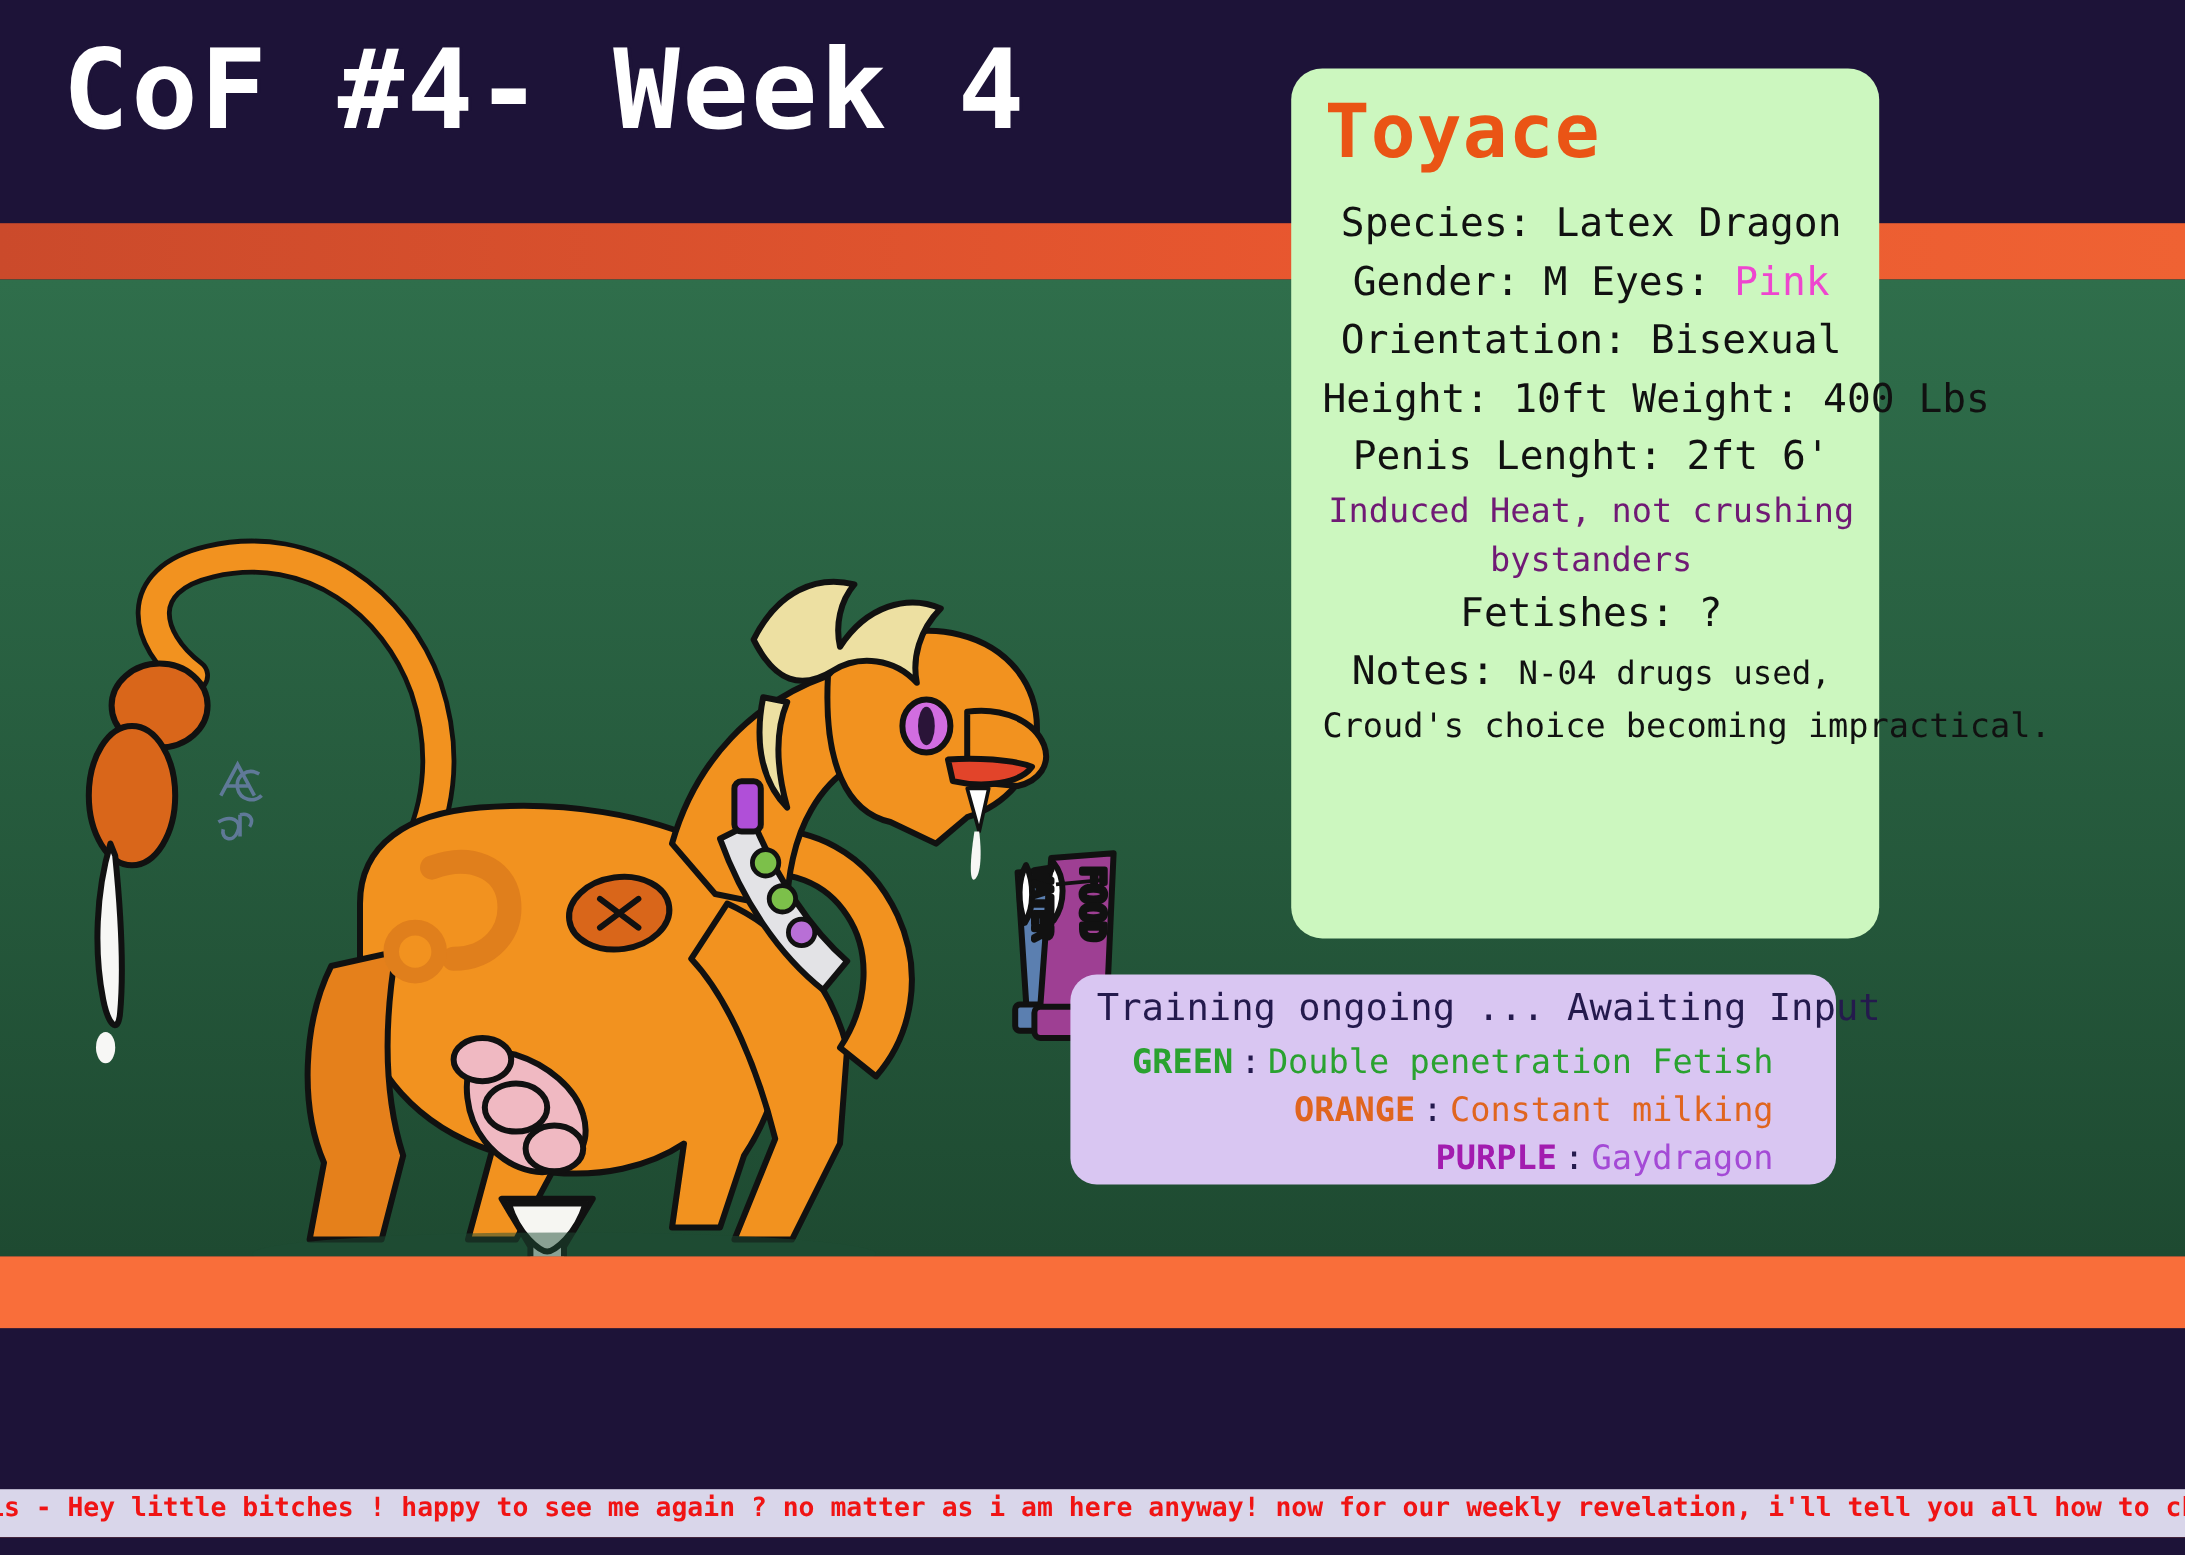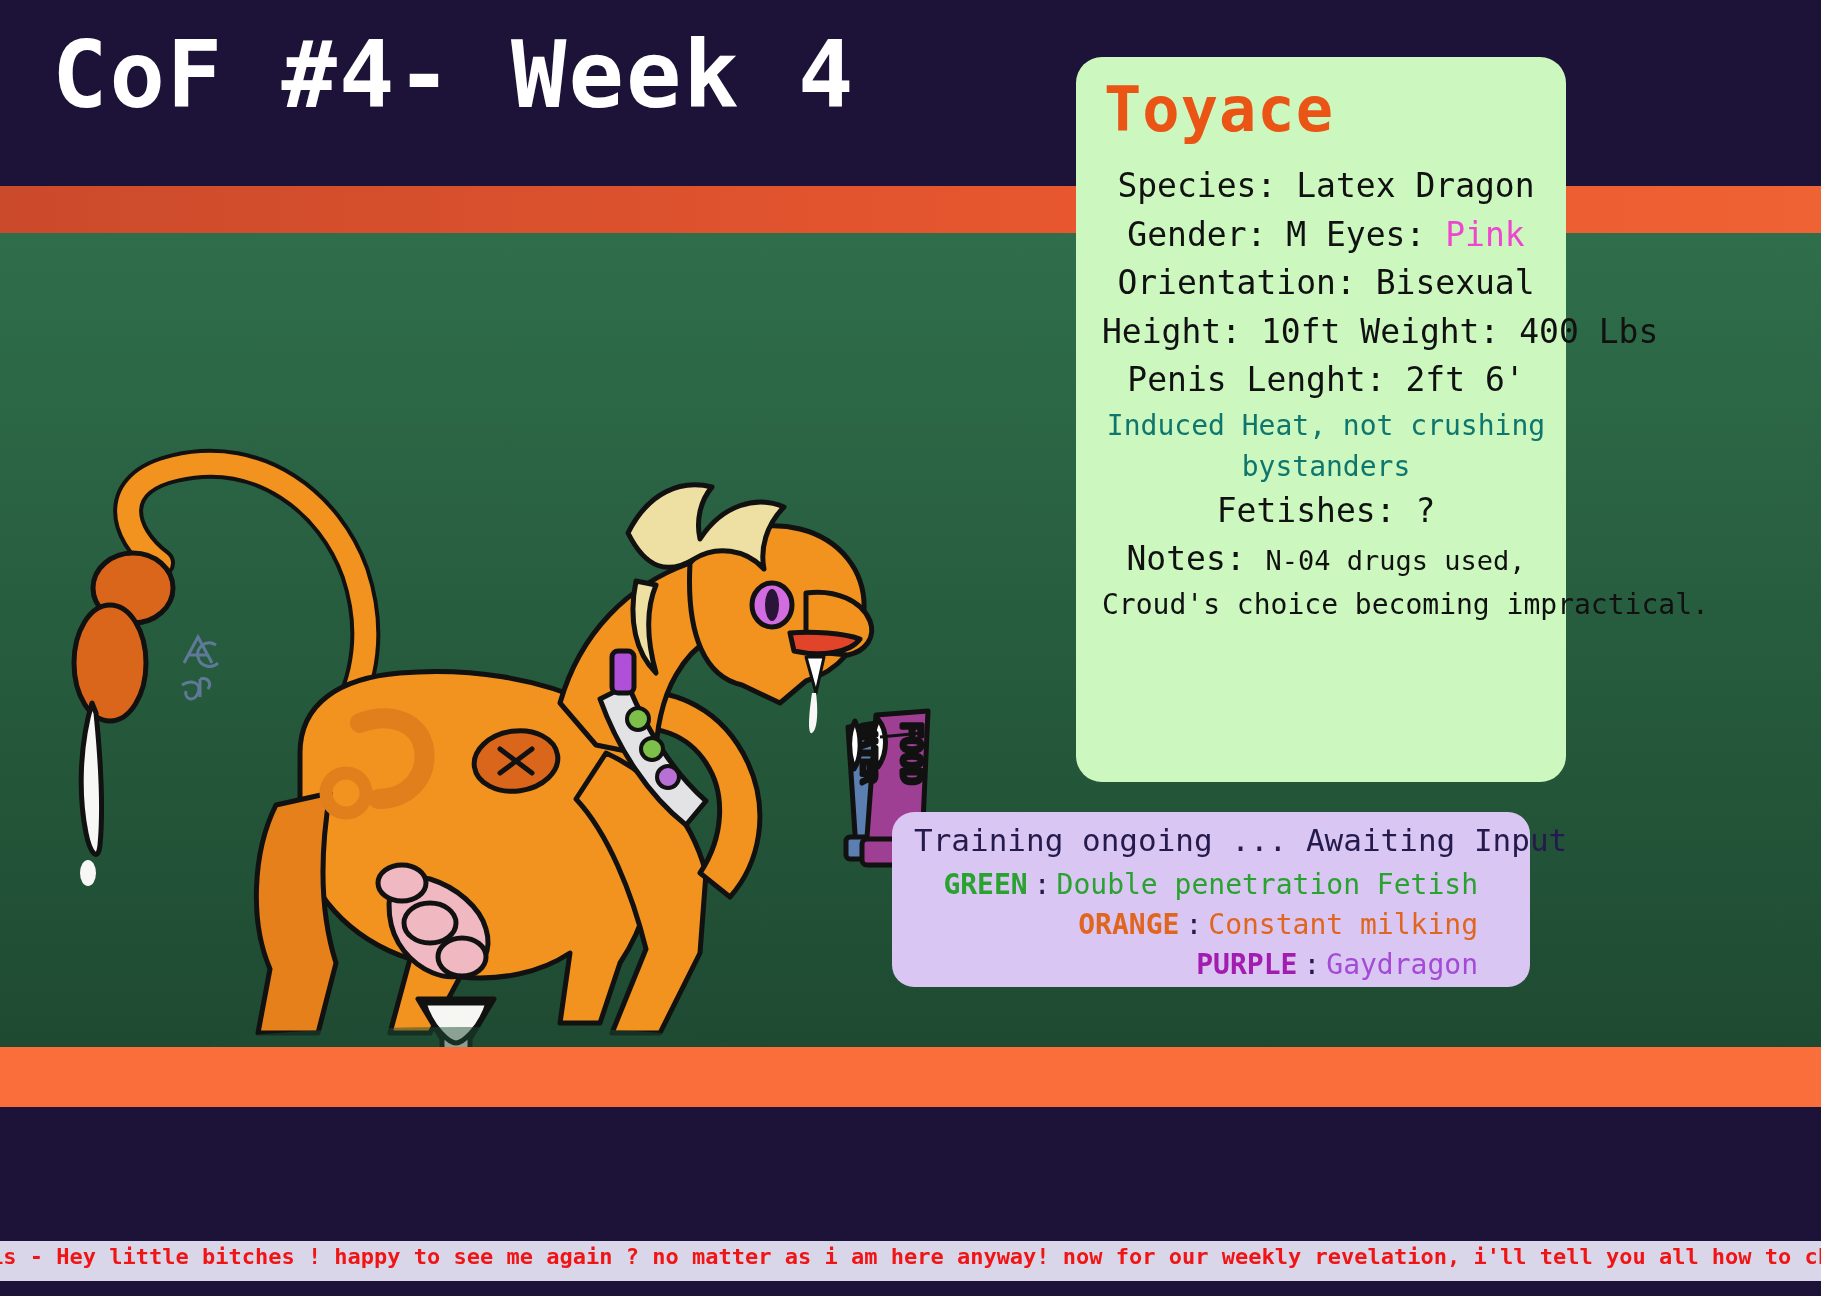--- a/index.html
+++ b/index.html
@@ -22,21 +22,21 @@
 
   
   .info-card{position:absolute;left:1040px;top:57px;width:490px;height:725px;
     background:#ccf7bf;border-radius:26px;box-shadow:0 0 0 0 rgba(0,0,0,0);margin-left:36px;}
   .info-name{position:absolute;left:28px;top:22px;font-size:62px;line-height:1;color:#ea5415;
     font-weight:700;letter-spacing:1px;}
   .info-lines{position:absolute;left:26px;top:105px;right:16px;}
   .iline{font-size:33px;line-height:1.47;color:#111111;white-space:nowrap;text-align:center;}
   .iline.small{font-size:28px;}
   .val-pink{color:#ee46cf;}
-  .val-green{color:#0f766e;}
+  .val-green{color:#701a75;}
   .lbl{font-size:33px;}
   .sub{font-size:27px;}
 
   
   .choice-panel{position:absolute;left:892px;top:812px;width:638px;height:175px;
     background:#d9c6f2;border-radius:22px;}
   .choice-title{position:absolute;left:22px;top:10px;font-size:31px;color:#241a4d;
     letter-spacing:0px;white-space:nowrap;}
   .choice-rows{position:absolute;left:0;top:53px;width:100%;}
   .crow{display:flex;justify-content:flex-end;align-items:baseline;padding-right:52px;

